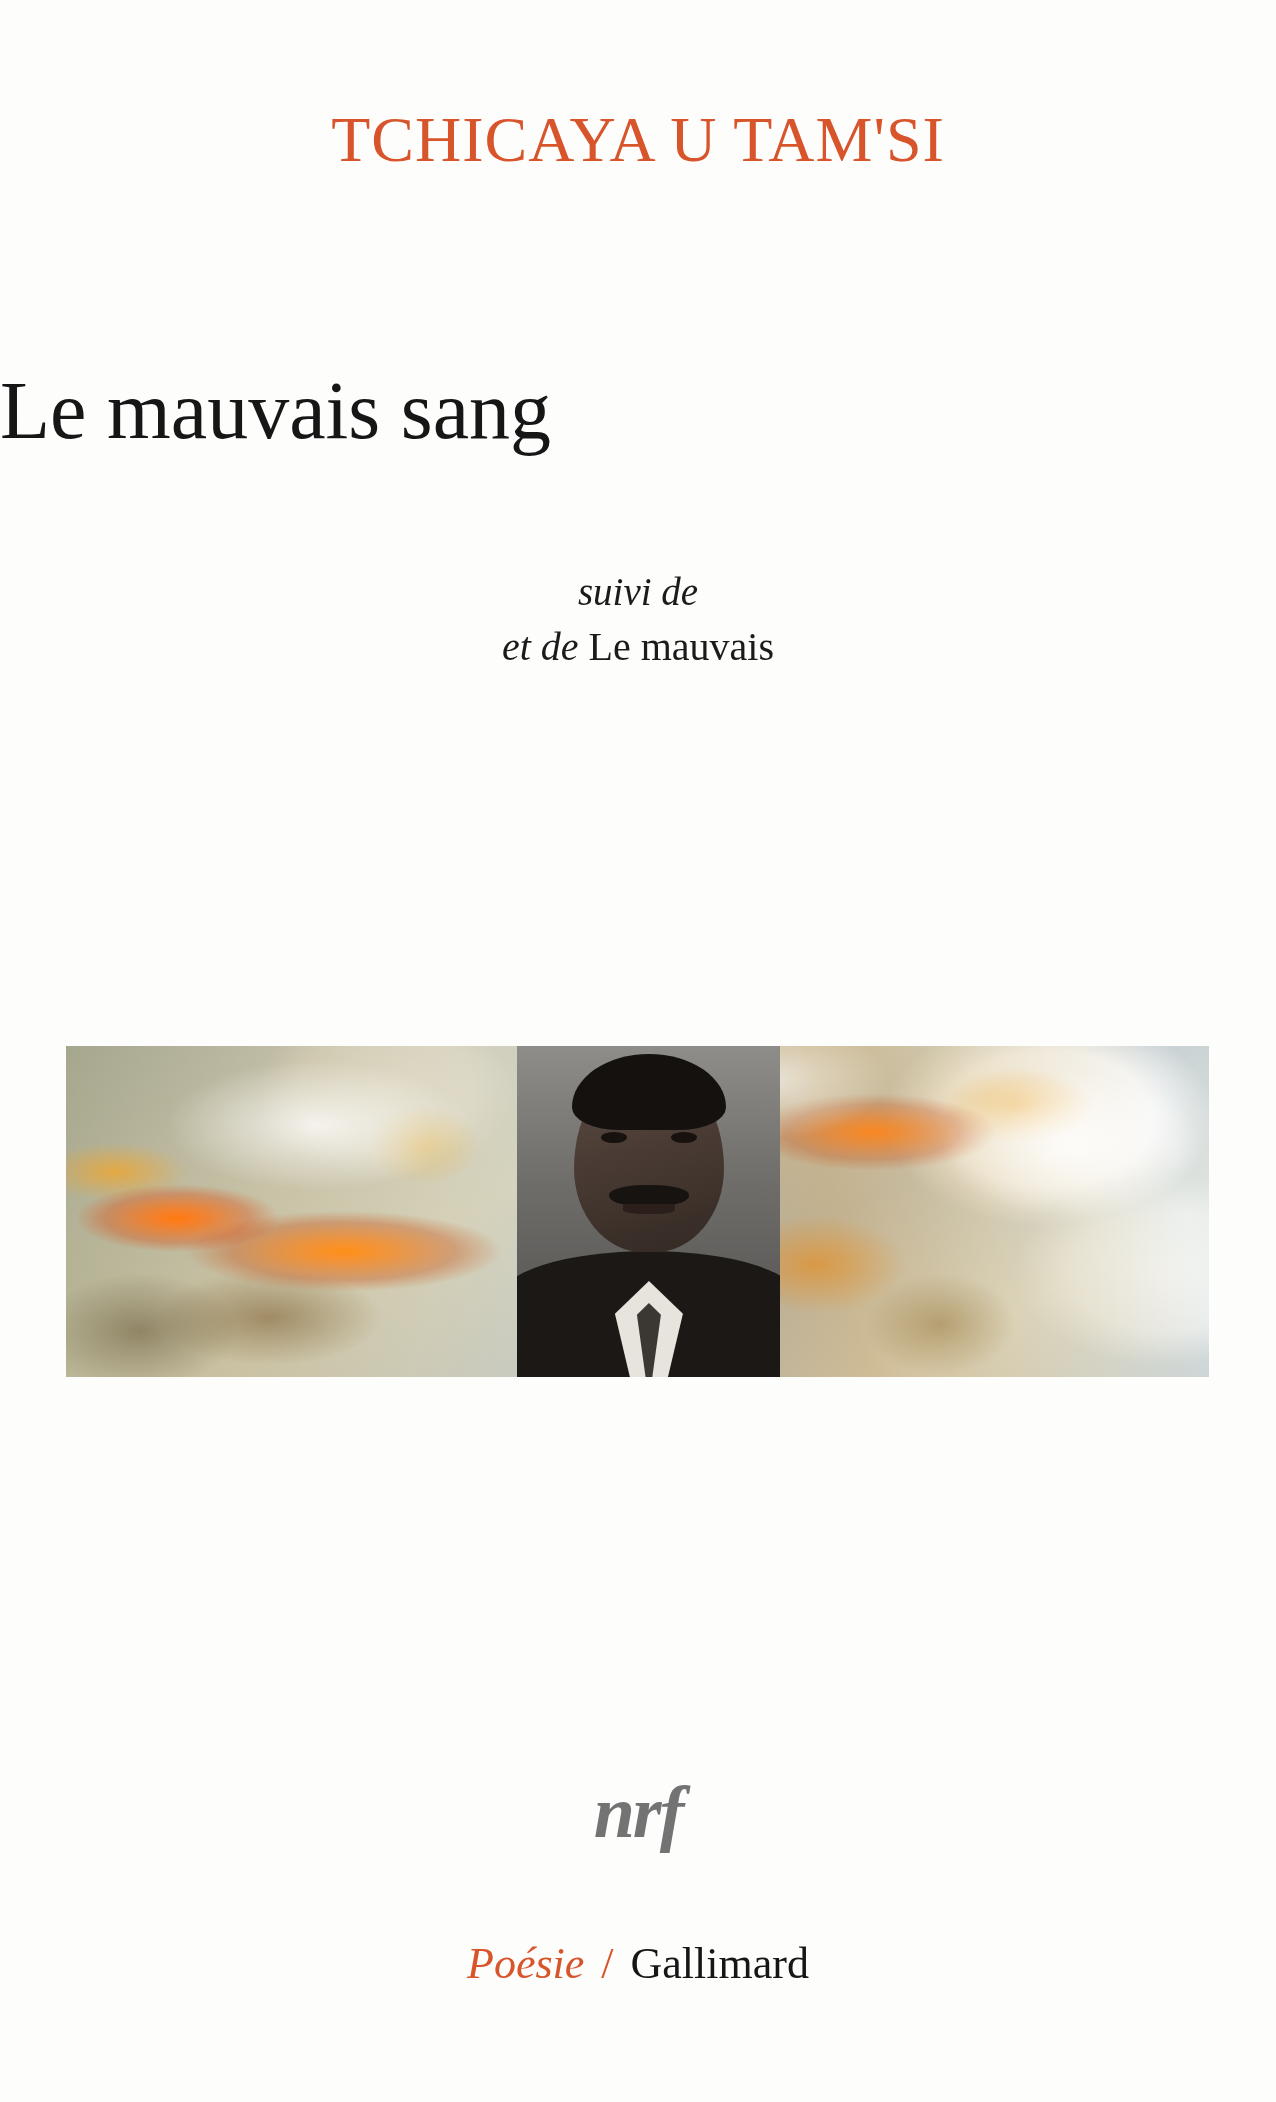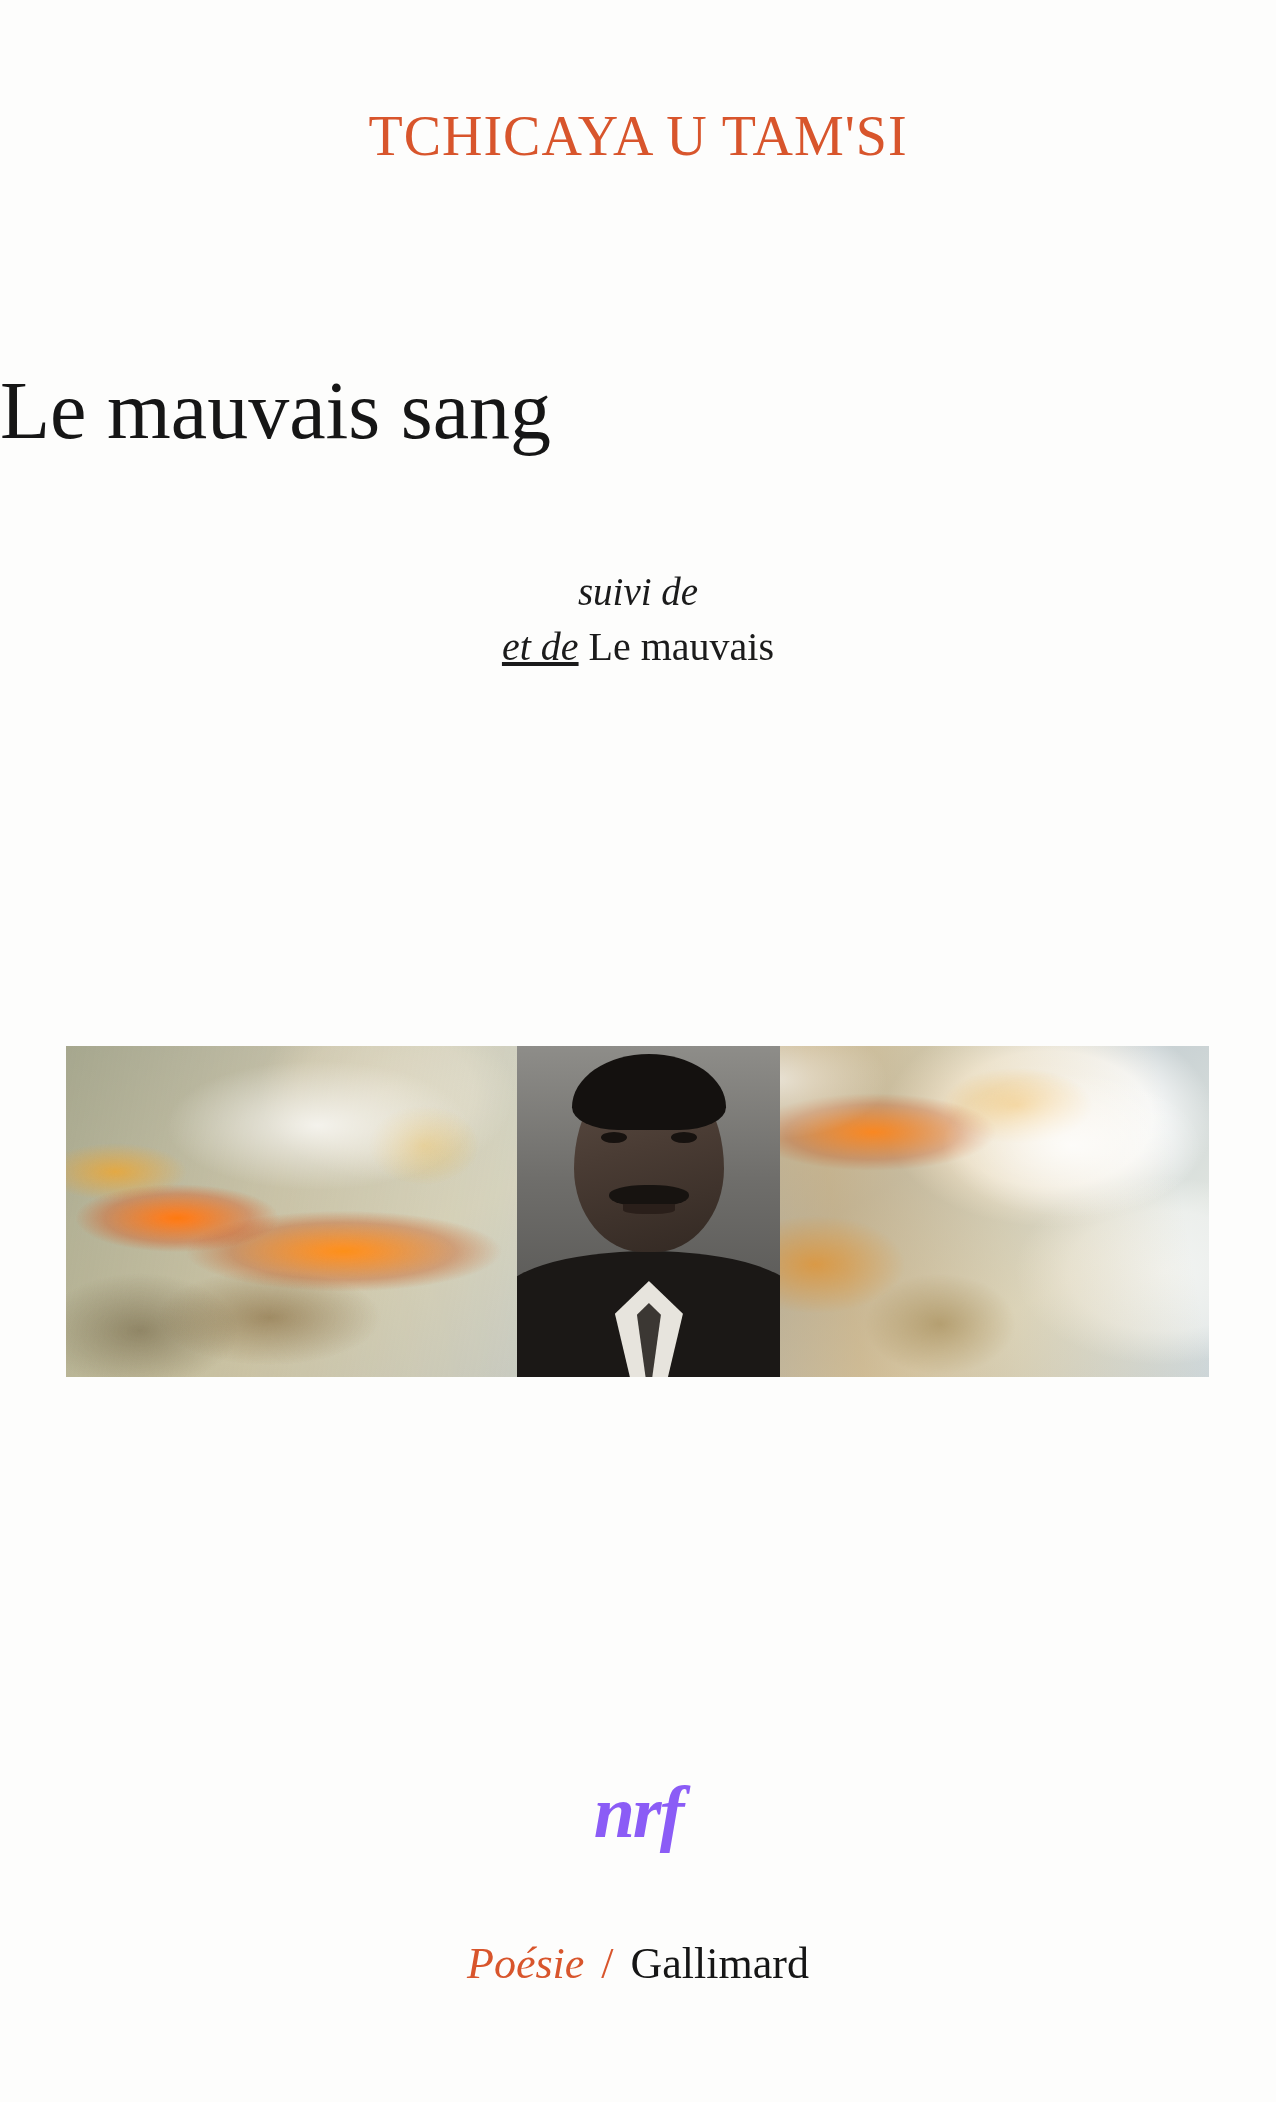--- a/index.html
+++ b/index.html
@@ -24,21 +24,21 @@
   }
 
   
   .author {
     position: absolute;
     top: 108px;
     left: 0;
     width: 100%;
     text-align: center;
     font-family: "Liberation Serif", serif;
-    font-size: 56px;
+    font-size: 64px;
     line-height: 1.0;
     letter-spacing: 1px;
     color: #d8552c;
     font-weight: 400;
     white-space: nowrap;
   }
 
   
   .title {
     position: absolute;
@@ -59,21 +59,20 @@
     color: #1b1b1b;
     margin-top: 26px;
   }
   .sub-line {
     font-size: 40px;
     line-height: 1.42;
     white-space: nowrap;
   }
   .sub-line .ital {
     font-style: italic;
-    text-decoration: underline;
   }
   .sub-line.small-ital {
     font-style: italic;
     font-size: 39px;
   }
 
   
   .preface {
     position: absolute;
     top: 940px;
@@ -250,21 +249,21 @@
     position: absolute;
     top: 1770px;
     left: 0;
     width: 100%;
     text-align: center;
     font-family: "Liberation Serif", serif;
     font-size: 74px;
     font-weight: 700;
     font-style: italic;
     letter-spacing: -2px;
-    color: #8b5cf6;
+    color: #737373;
   }
 
   
   .imprint {
     position: absolute;
     top: 1938px;
     left: 0;
     width: 100%;
     text-align: center;
     font-size: 44px;

